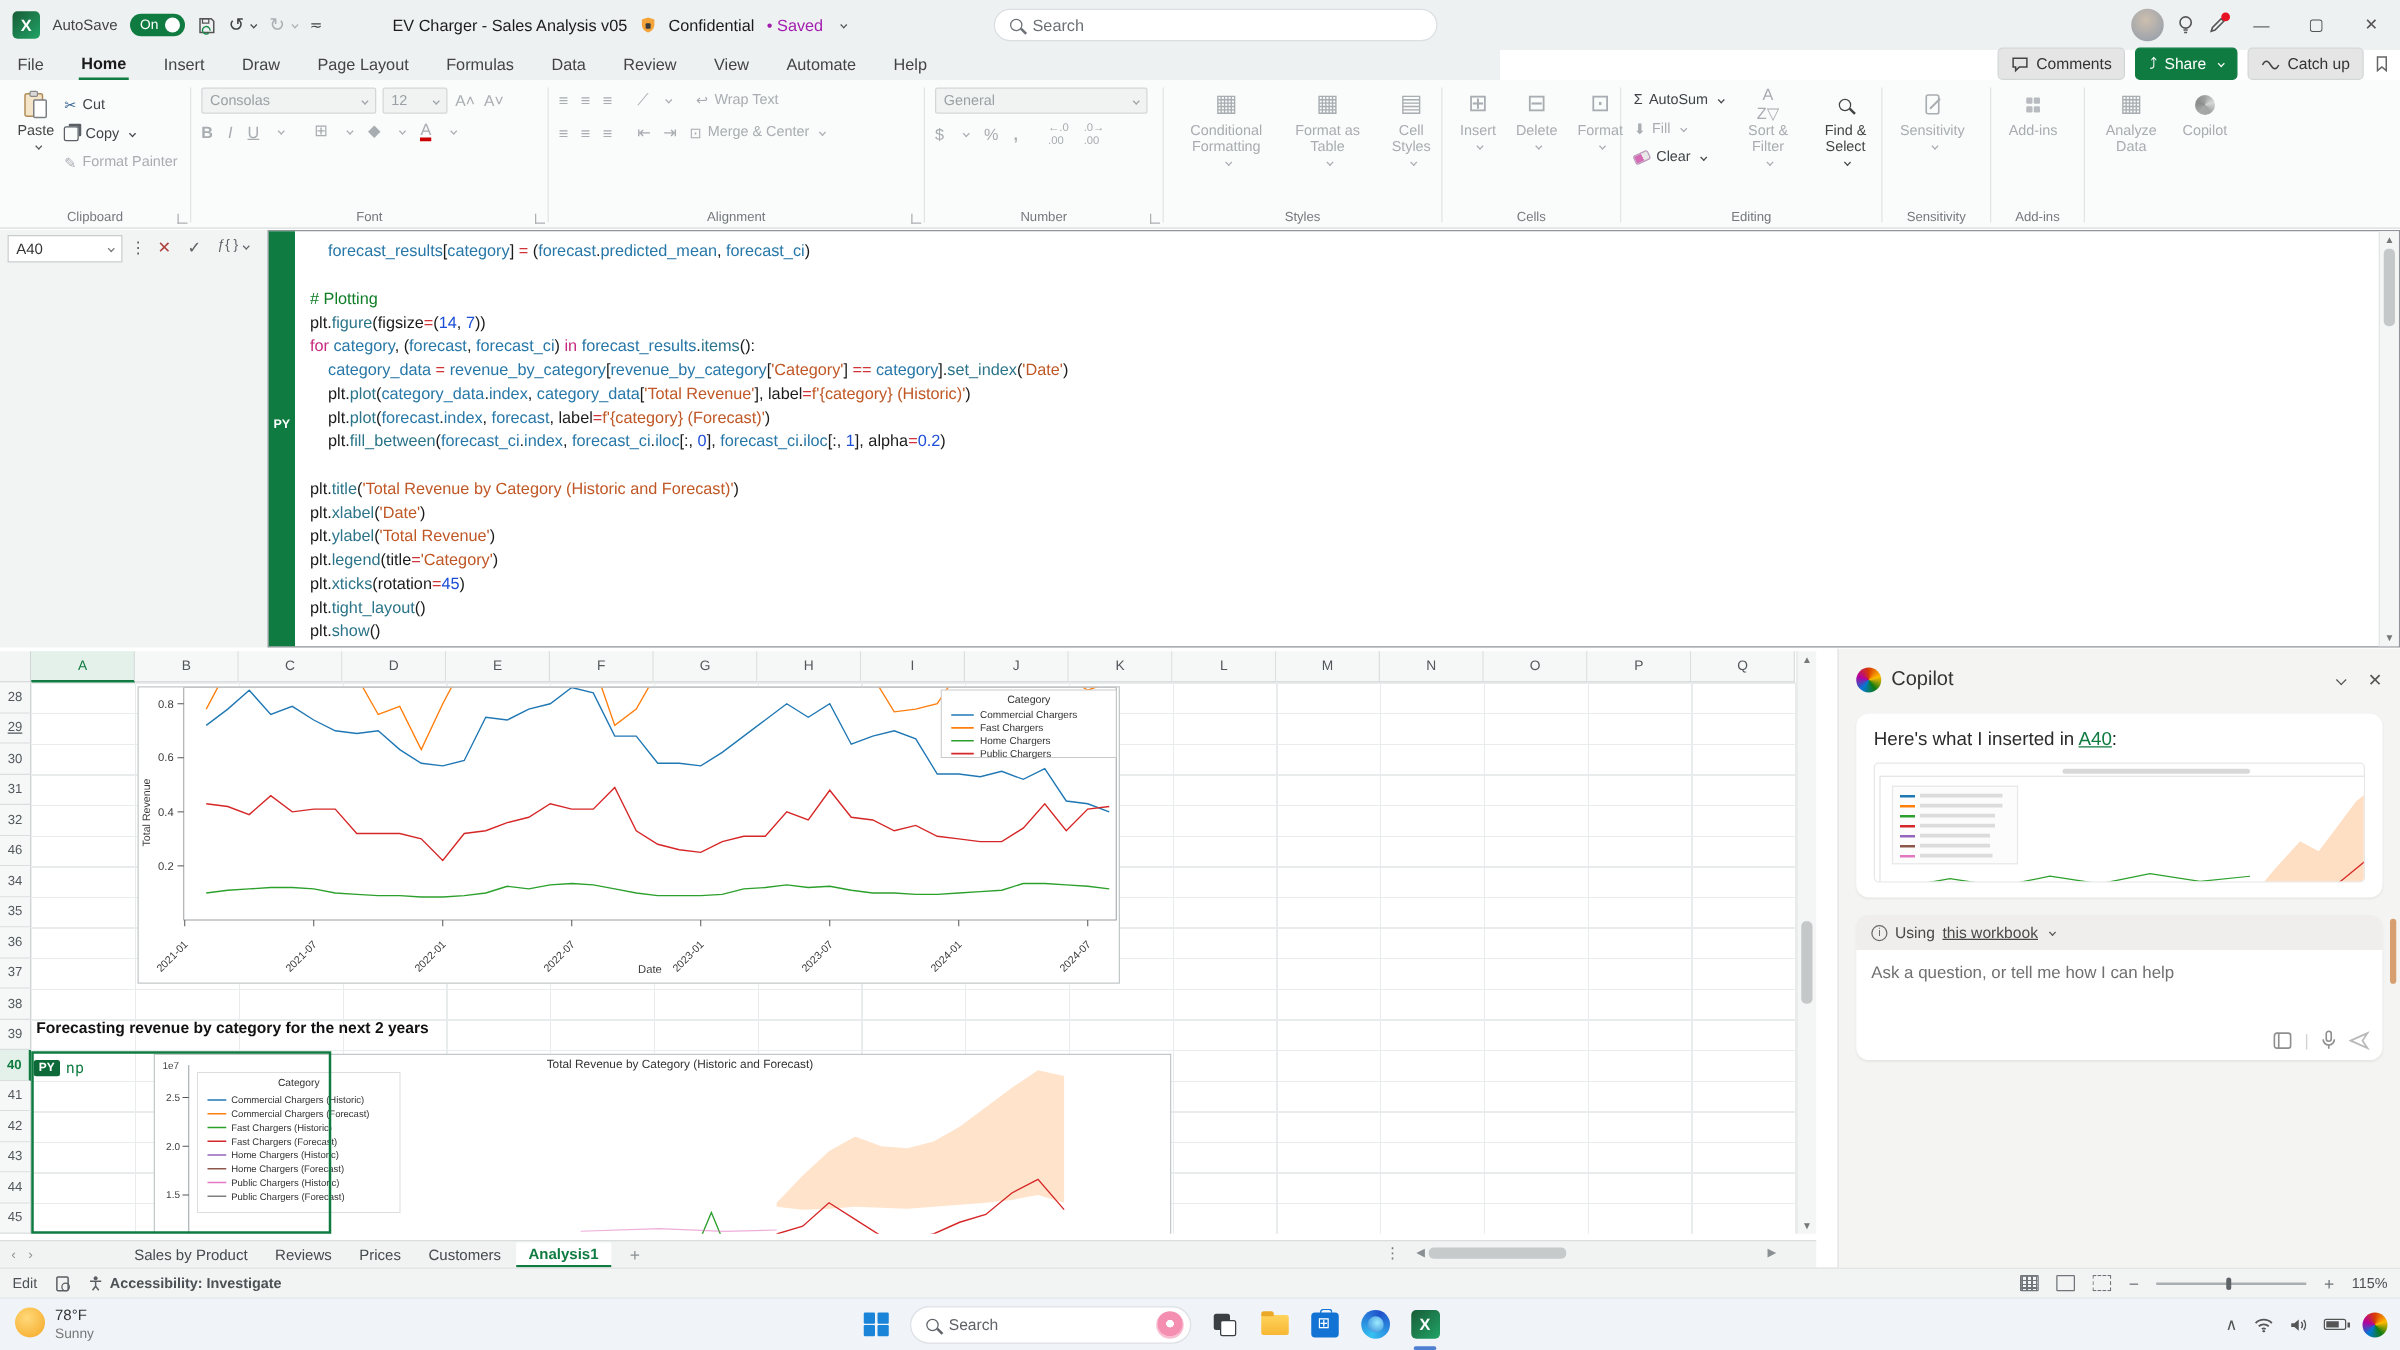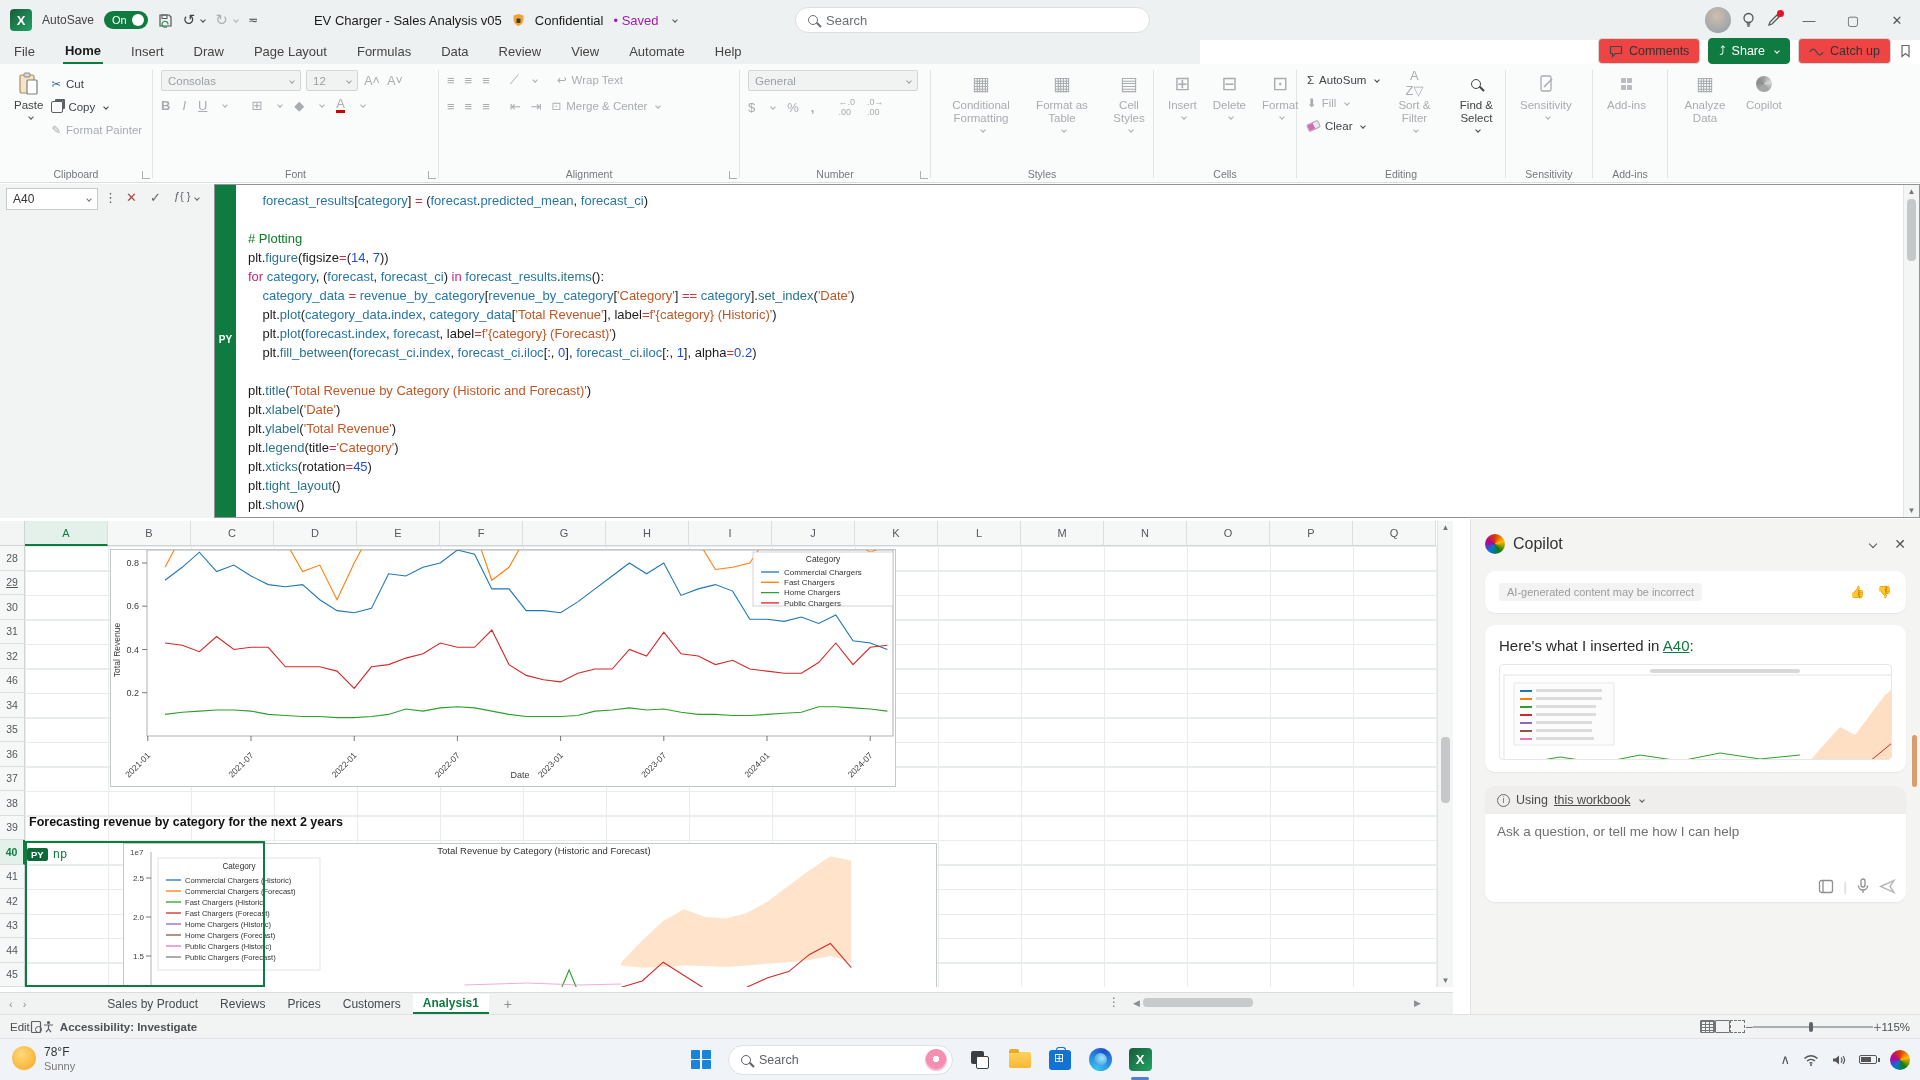--- a/index.html
+++ b/index.html
@@ -15,21 +15,21 @@
 .autosave-knob{width:12px;height:12px;border-radius:50%;background:#fff}
 .qat{color:#444;font-size:15px;display:flex;align-items:center;gap:2px}
 .dim{color:#aab0b4}
 #search-pill{left:795px;top:7px;width:355px;height:26px;background:#fff;border:1px solid #dcdfe1;border-radius:14px;display:flex;align-items:center;padding:0 12px;gap:8px;color:#6a7075}
 .winbtn{width:34px;height:28px;display:flex;align-items:center;justify-content:center;color:#555;font-size:13px}
 
 #menubar{left:0;top:40px;width:1200px;height:24px;display:flex;align-items:center;padding:0 12px;gap:26px;background:#eef1f1}
 .mtab{font-size:13px;color:#444;padding:2px 2px 4px;cursor:default;white-space:nowrap}
 .mtab.active{font-weight:bold;color:#1a1a1a;border-bottom:2.5px solid #0f7b41}
 #top-actions{right:8px;top:38px;display:flex;gap:8px;align-items:center}
-.taction{height:26px;border:1px solid #d4d7d8;background:#ef4444;border-radius:4px;display:flex;align-items:center;padding:0 10px;gap:6px;font-size:12.5px;color:#333}
+.taction{height:26px;border:1px solid #d4d7d8;background:#e5e5e5;border-radius:4px;display:flex;align-items:center;padding:0 10px;gap:6px;font-size:12.5px;color:#333}
 .taction.share{background:#0f7b41;border-color:#0f7b41;color:#fff}
 
 #ribbon{left:0;top:64px;width:1920px;height:119px;background:#fafbfb;border-bottom:1px solid #d9dddd;display:flex}
 .rgroup{position:relative;height:100%;padding:6px 8px 18px;display:flex;align-items:flex-start}
 .rsep{width:1px;background:#e2e5e5;margin:6px 0 4px}
 .rglabel{position:absolute;bottom:2px;left:0;right:0;text-align:center;font-size:10.5px;color:#74797d;white-space:nowrap}
 .launcher{position:absolute;right:2px;bottom:3px;width:8px;height:8px;border-left:1px solid #8b9094;border-bottom:1px solid #8b9094;transform:rotate(0deg);opacity:.7}
 .rbig{display:flex;flex-direction:column;align-items:center;justify-content:flex-start;gap:3px;padding:2px 6px;font-size:11.5px;color:#444;text-align:center;line-height:1.15}
 .rbig .bigic{width:26px;height:24px;display:flex;align-items:center;justify-content:center;font-size:19px}
 .rcol{display:flex;flex-direction:column;gap:3px;margin-left:2px}
@@ -81,21 +81,21 @@
 #a40-np{font-family:"DejaVu Sans Mono",monospace;font-size:12px;color:#0f7b41}
 #vscroll{left:1437px;top:2px;width:16px;height:466px;background:#f4f5f5;border-left:1px solid #e3e5e5;position:absolute}
 
 #tabstrip{left:0;top:992px;width:1453px;height:22px;background:#f1f3f3;border-top:1px solid #d9dddd;display:flex;align-items:center;gap:4px;padding:0 6px}
 .stab{padding:2px 10px;font-size:12px;color:#454a4e;white-space:nowrap}
 .stab.active{background:#fff;font-weight:bold;color:#0f7b41;border-bottom:2.5px solid #0f7b41}
 .tabnav{color:#8a8f93;font-size:11px;padding:0 3px}
 #hscroll{position:absolute;left:1133px;top:996px;width:288px;height:13px;display:flex;align-items:center;color:#8a8f93;font-size:9px;gap:3px;z-index:5}
 #hthumb{width:110px;height:9px;background:#c6caca;border-radius:4px}
 
-#statusbar{left:0;top:1014px;width:1920px;height:24px;background:#f2f3f3;border-top:1px solid #e0e2e2;display:flex;align-items:center;padding:0 10px;font-size:11.5px;color:#4c5155}
+#statusbar{left:0;top:1014px;width:1920px;height:24px;background:#f2f3f3;border-top:1px solid #e0e2e2;display:flex;align-items:center;padding:0 10px;gap:14px;font-size:11.5px;color:#4c5155}
 .viewic{width:15px;height:13px;border:1.2px solid #6f7579;border-radius:1px;display:inline-block}
 #zoomslider{width:120px;height:2px;background:#a9aeb1;position:relative}
 #zoomknob{position:absolute;left:56px;top:-4px;width:4px;height:10px;background:#5f6468;border-radius:2px}
 
 #copilot{left:1470px;top:519px;width:450px;height:495px;background:#f4f4f3;border-left:1px solid #e2e2e1;padding:10px 14px;overflow:hidden}
 #cop-head{display:flex;align-items:center;gap:8px;height:30px}
 #cop-title{font-size:16px;color:#333;font-weight:500;flex:1}
 .cop-card{background:#fff;border-radius:10px;box-shadow:0 1px 2px rgba(0,0,0,.06);padding:12px 14px;margin-top:12px}
 #cop-disc{display:flex;align-items:center;justify-content:space-between}
 #cop-disc-chip{background:#f3f3f3;border-radius:4px;color:#9b9b9b;font-size:11px;padding:3px 8px}
@@ -671,27 +671,20 @@
   <span>115%</span>
 </div>
 
 <div id="copilot" class="abs">
   <div id="cop-head">
     <span class="copilot-ic" style="width:20px;height:20px"></span>
     <span id="cop-title">Copilot</span>
     <span class="chev" style="color:#555"></span>
     <span style="color:#555;font-size:14px;margin-left:10px">✕</span>
   </div>
-  <div class="cop-card" id="cop-disc">
-    <span id="cop-disc-chip">AI-generated content may be incorrect</span>
-    <span class="thumbs">
-      <span>👍</span>
-      <span>👎</span>
-    </span>
-  </div>
   <div class="cop-card">
     <div id="cop-inserted-head"><span>Here's what I inserted in </span><a id="cop-a40">A40</a><span>:</span></div>
     <div id="cop-thumb">
       <svg width="420" height="120" viewBox="0 0 420 120">
         <rect x="4" y="10" width="410" height="108" fill="#fff" stroke="#e3e3e3"></rect>
         <rect x="150" y="4" width="150" height="4" rx="2" fill="#d8d8d8"></rect>
         <rect x="14" y="18" width="100" height="62" fill="#fcfcfc" stroke="#e8e8e8"></rect>
         <g stroke-width="2">
           <line x1="20" y1="26" x2="32" y2="26" stroke="#1f77b4"></line>
             <rect x="36" y="24" width="66" height="3" fill="#dcdcdc"></rect>

